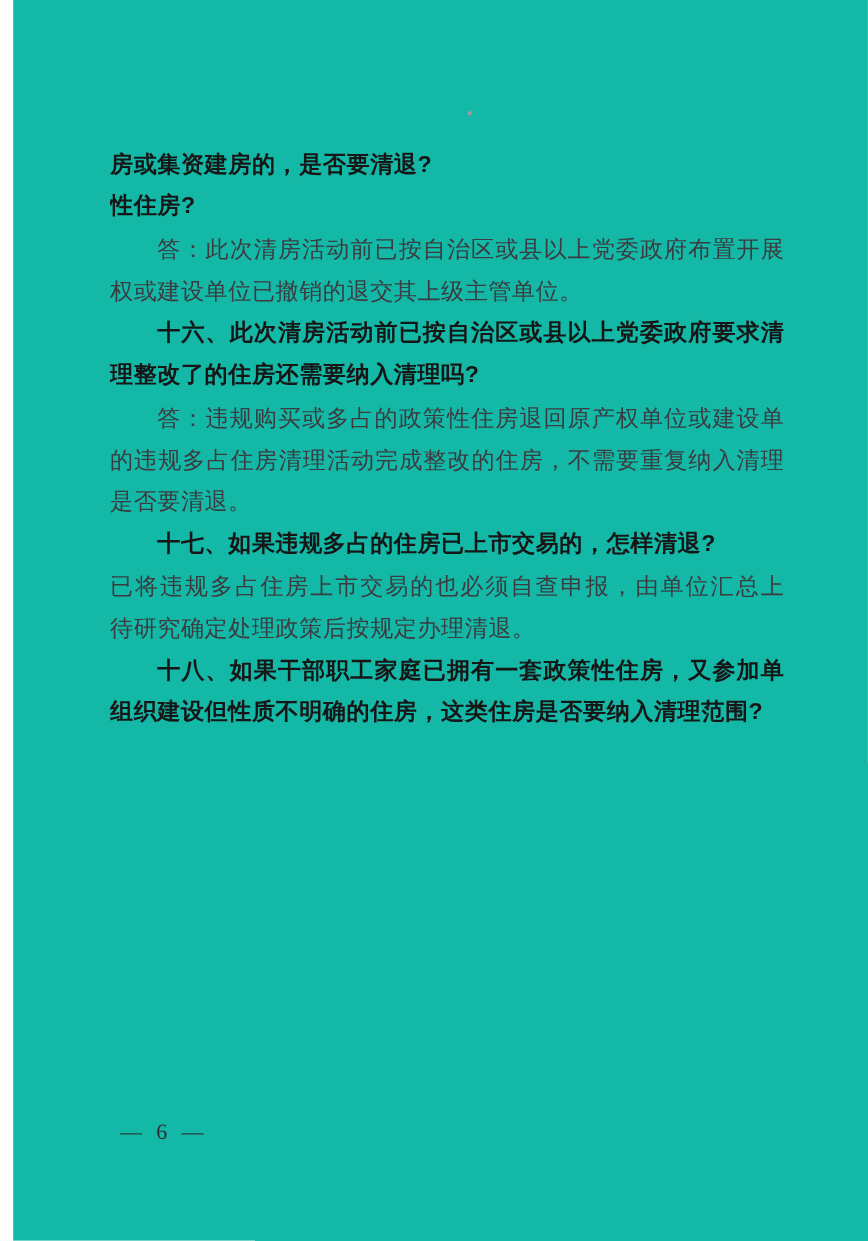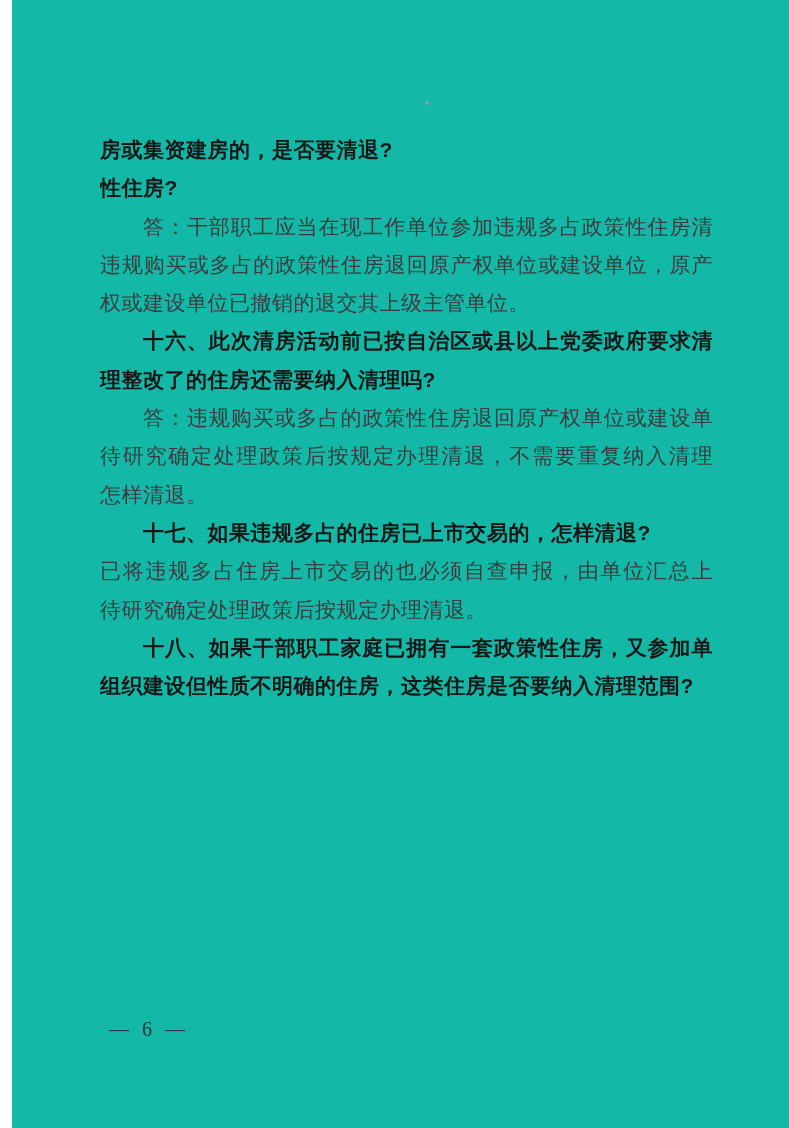--- a/index.html
+++ b/index.html
@@ -84,34 +84,33 @@
     <div>
       <div class="line q last">房或集资建房的，是否要清退?</div>
     </div>
 
 
     <div>
       <div class="line q last">性住房?</div>
     </div>
 
     <div>
-      <div class="line a indent full">答：干部职工应当在现工作单位参加违规多占政策性住房清</div>
-      <div class="line a full">违规购买或多占的政策性住房退回原产权单位或建设单位，原产</div>
+      <div class="line a indent full">答：此次清房活动前已按自治区或县以上党委政府布置开展</div>
       <div class="line a last">权或建设单位已撤销的退交其上级主管单位。</div>
     </div>
 
     <div>
       <div class="line q indent full">十六、此次清房活动前已按自治区或县以上党委政府要求清</div>
       <div class="line q last">理整改了的住房还需要纳入清理吗?</div>
     </div>
 
     <div>
       <div class="line a indent full">答：违规购买或多占的政策性住房退回原产权单位或建设单位</div>
-      <div class="line a full">待研究确定处理政策后按规定办理清退，不需要重复纳入清理</div>
-      <div class="line a last">怎样清退。</div>
+      <div class="line a full">的违规多占住房清理活动完成整改的住房，不需要重复纳入清理</div>
+      <div class="line a last">是否要清退。</div>
     </div>
 
     <div>
       <div class="line q indent last">十七、如果违规多占的住房已上市交易的，怎样清退?</div>
     </div>
 
     <div>
       <div class="line a full">已将违规多占住房上市交易的也必须自查申报，由单位汇总上报，</div>
       <div class="line a last">待研究确定处理政策后按规定办理清退。</div>
     </div>

